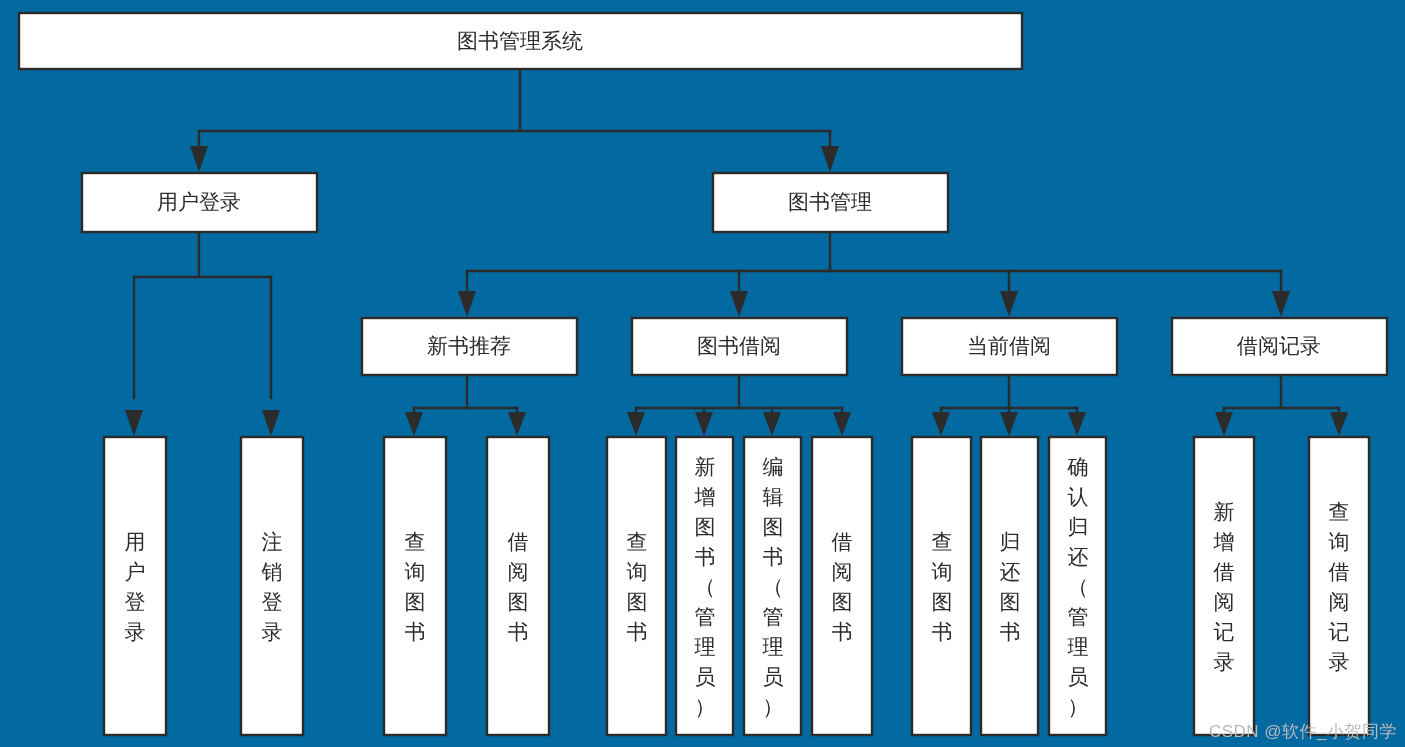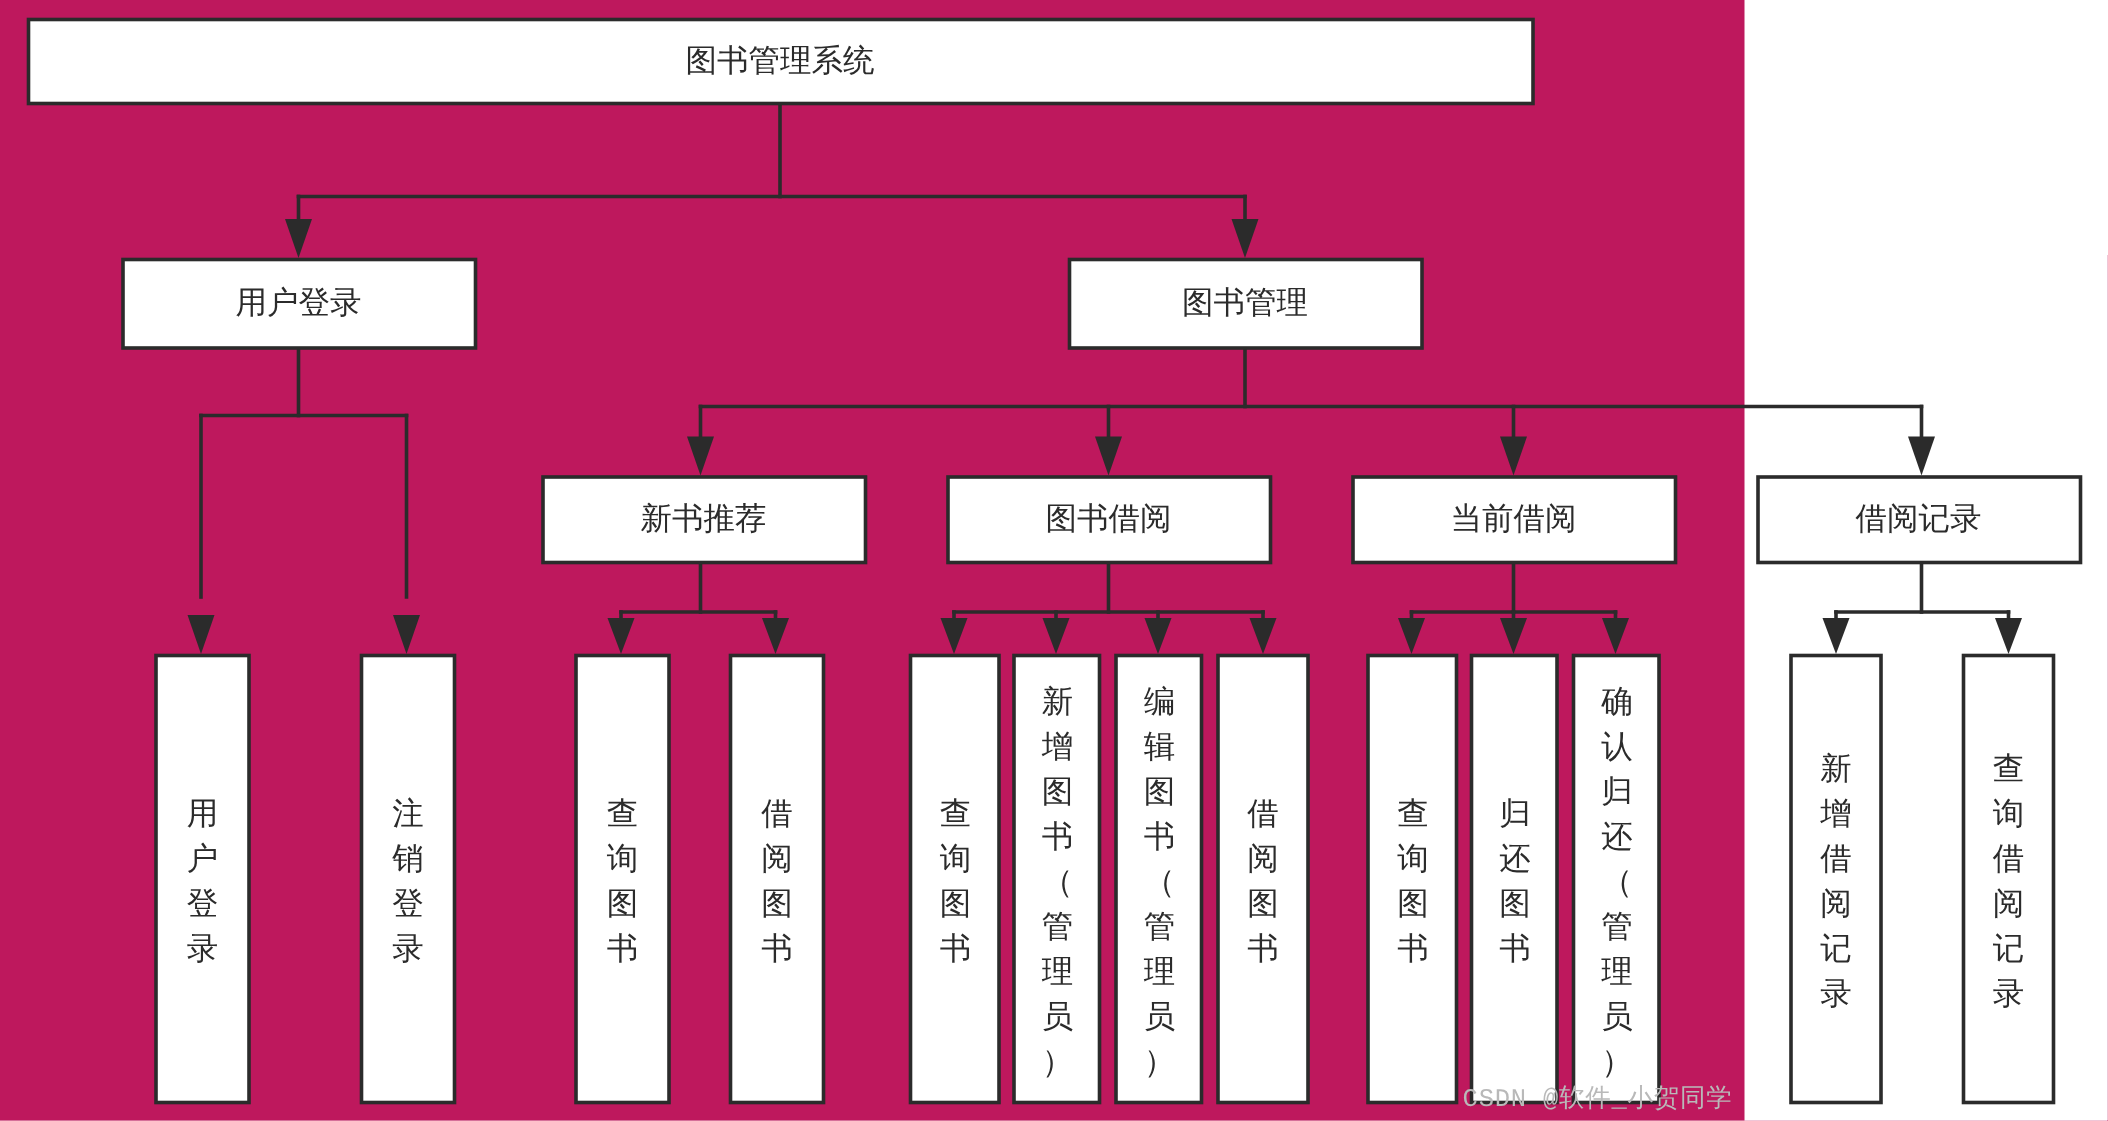--- a/index.html
+++ b/index.html
@@ -8,23 +8,23 @@
     background: #ffffff;
   }
   body {
     width: 1405px;
     height: 747px;
     font-family: "Liberation Sans", "DejaVu Sans", sans-serif;
     overflow: hidden;
   }
   #diagram-root {
     position: relative;
-    width: 1163px;
+    width: 1405px;
     height: 747px;
-    background: #be185d;
+    background: #0369a1;
   }
   svg#diagram-svg {
     position: absolute;
     top: 0;
     left: 0;
     width: 1405px;
     height: 747px;
   }
   .node-box {
     fill: #ffffff;
@@ -51,21 +51,21 @@
   .node-label-v {
     font-family: "Liberation Sans", "DejaVu Sans", sans-serif;
     font-size: 21px;
     fill: #2b2b2b;
     text-anchor: middle;
   }
   .watermark-text {
     position: absolute;
     right: 8px;
     bottom: 4px;
-    font-family: Liberation Mono, monospace;
+    font-family: Liberation Sans, sans-serif;
     font-size: 17px;
     color: #b9b9b9;
     white-space: nowrap;
     letter-spacing: 0.5px;
   }
 </style>
 </head>
 <body>
 
 <div id="diagram-root">

